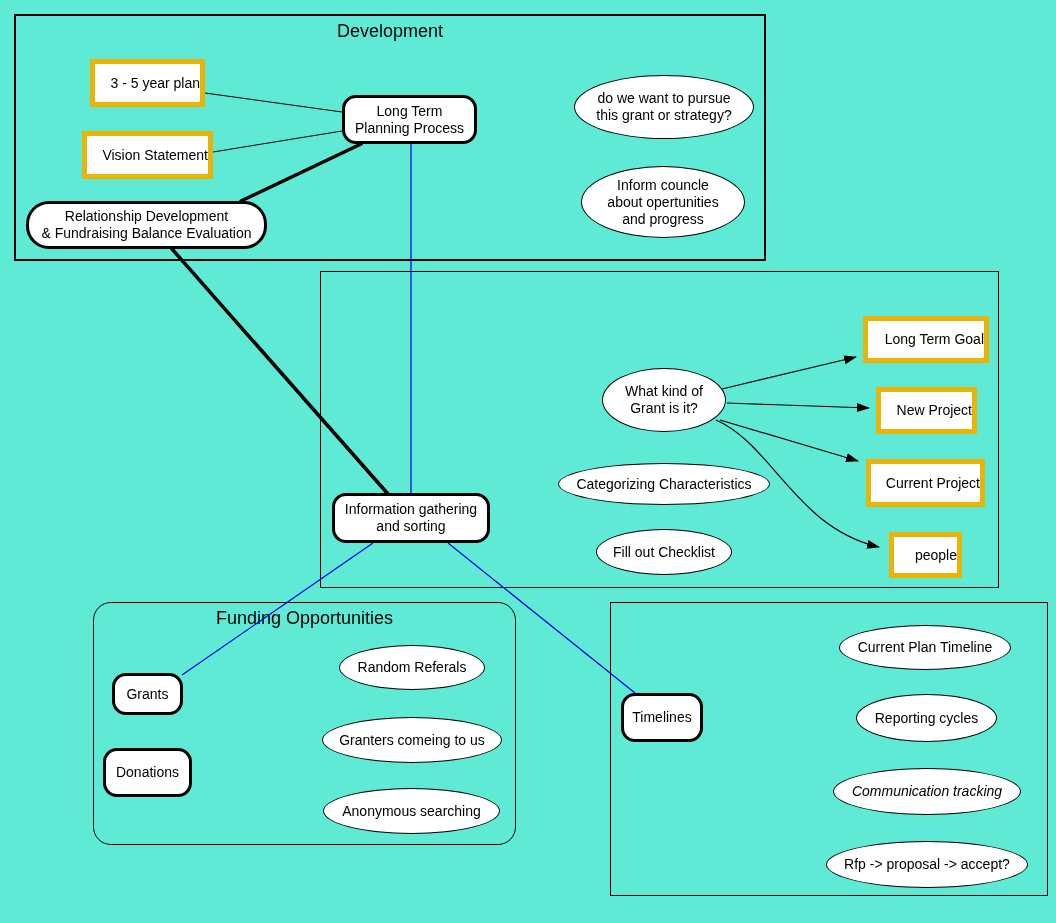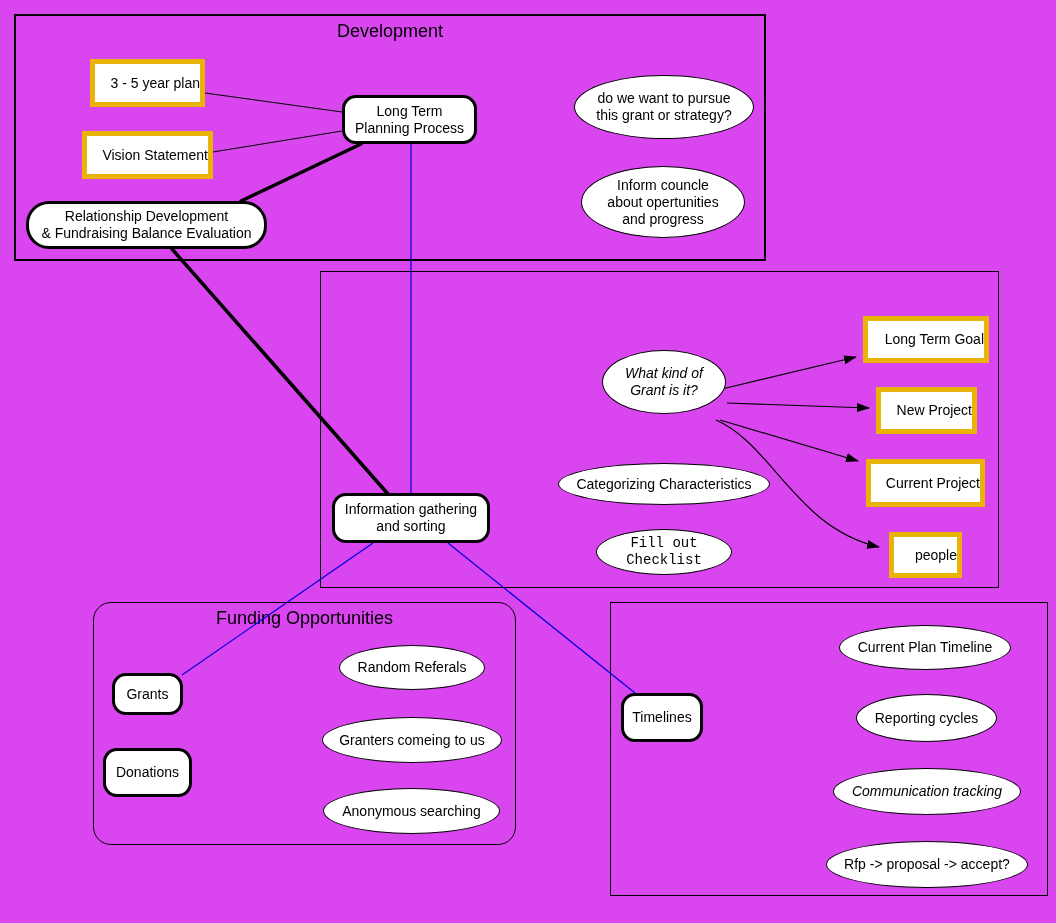--- a/index.html
+++ b/index.html
@@ -1,17 +1,17 @@
 <!DOCTYPE html>
 <html><head>
 <meta charset="utf-8">
 <style>
   html,body { margin:0; padding:0; background:#ffffff; }
   #canvas {
-    position:relative; width:1056px; height:923px; background:#d946ef;
+    position:relative; width:1056px; height:923px; background:#5eead4;
     font-family:"Liberation Sans","DejaVu Sans",sans-serif; color:#000;
     overflow:hidden;
   }
   #groups-layer, #nodes-layer { position:absolute; left:0; top:0; width:100%; height:100%; }
   #groups-layer { z-index:1; }
   #edges-layer  { position:absolute; left:0; top:0; z-index:2; }
   #nodes-layer  { z-index:3; pointer-events:none; }
   #nodes-layer .node { pointer-events:auto; }
 
   .group { position:absolute; box-sizing:border-box; border:1px solid #000; background:transparent; }
@@ -73,28 +73,28 @@
       <div class="node rect" style="left: 82px; top: 131px; width: 131px; height: 48px;"><span>Vision Statement</span></div>
       <div class="node rounded" style="left: 342px; top: 95px; width: 135px; height: 49px;"><span>Long Term
 Planning Process</span></div>
       <div class="node rounded" style="left: 26px; top: 201px; width: 241px; height: 48px; border-radius: 23px;"><span>Relationship Development
 &amp; Fundraising Balance Evaluation</span></div>
       <div class="node ellipse" style="left: 574px; top: 75px; width: 180px; height: 64px;"><span>do we want to pursue
 this grant or strategy?</span></div>
       <div class="node ellipse" style="left: 581px; top: 166px; width: 164px; height: 72px;"><span>Inform councle
 about opertunities
 and progress</span></div>
-      <div class="node ellipse" style="left: 602px; top: 350px; width: 124px; height: 64px; font-style: italic;"><span>What kind of
+      <div class="node ellipse" style="left: 602px; top: 368px; width: 124px; height: 64px;"><span>What kind of
 Grant is it?</span></div>
       <div class="node rect" style="left: 863px; top: 316px; width: 126px; height: 47px;"><span>Long Term Goal</span></div>
       <div class="node rect" style="left: 876px; top: 387px; width: 101px; height: 47px;"><span>New Project</span></div>
       <div class="node rect" style="left: 866px; top: 459px; width: 119px; height: 48px;"><span>Current Project</span></div>
       <div class="node rect" style="left: 889px; top: 532px; width: 73px; height: 46px;"><span>people</span></div>
       <div class="node ellipse" style="left: 558px; top: 463px; width: 212px; height: 42px;"><span>Categorizing Characteristics</span></div>
-      <div class="node ellipse" style="left: 596px; top: 529px; width: 136px; height: 46px; font-family: Liberation Mono, monospace;"><span>Fill out Checklist</span></div>
+      <div class="node ellipse" style="left: 596px; top: 529px; width: 136px; height: 46px;"><span>Fill out Checklist</span></div>
       <div class="node rounded" style="left: 332px; top: 493px; width: 158px; height: 50px;"><span>Information gathering
 and sorting</span></div>
       <div class="node rounded" style="left: 112px; top: 673px; width: 71px; height: 42px;"><span>Grants</span></div>
       <div class="node rounded" style="left: 103px; top: 748px; width: 89px; height: 49px;"><span>Donations</span></div>
       <div class="node ellipse" style="left: 339px; top: 645px; width: 146px; height: 45px;"><span>Random Referals</span></div>
       <div class="node ellipse" style="left: 322px; top: 717px; width: 180px; height: 46px;"><span>Granters comeing to us</span></div>
       <div class="node ellipse" style="left: 323px; top: 788px; width: 177px; height: 46px;"><span>Anonymous searching</span></div>
       <div class="node rounded" style="left: 621px; top: 693px; width: 82px; height: 49px;"><span>Timelines</span></div>
       <div class="node ellipse" style="left: 839px; top: 625px; width: 172px; height: 45px;"><span>Current Plan Timeline</span></div>
       <div class="node ellipse" style="left: 856px; top: 694px; width: 141px; height: 48px;"><span>Reporting cycles</span></div>

